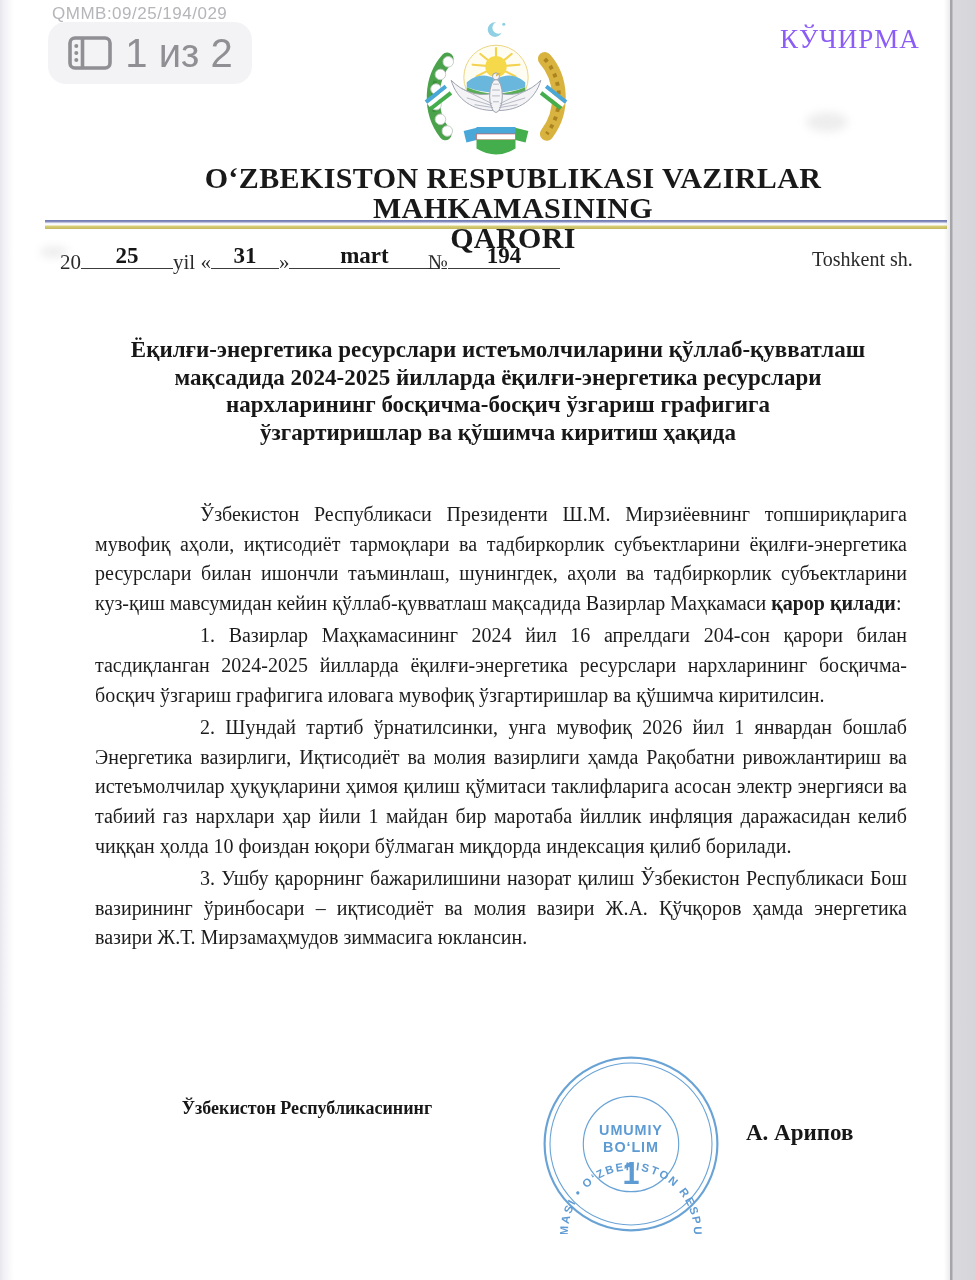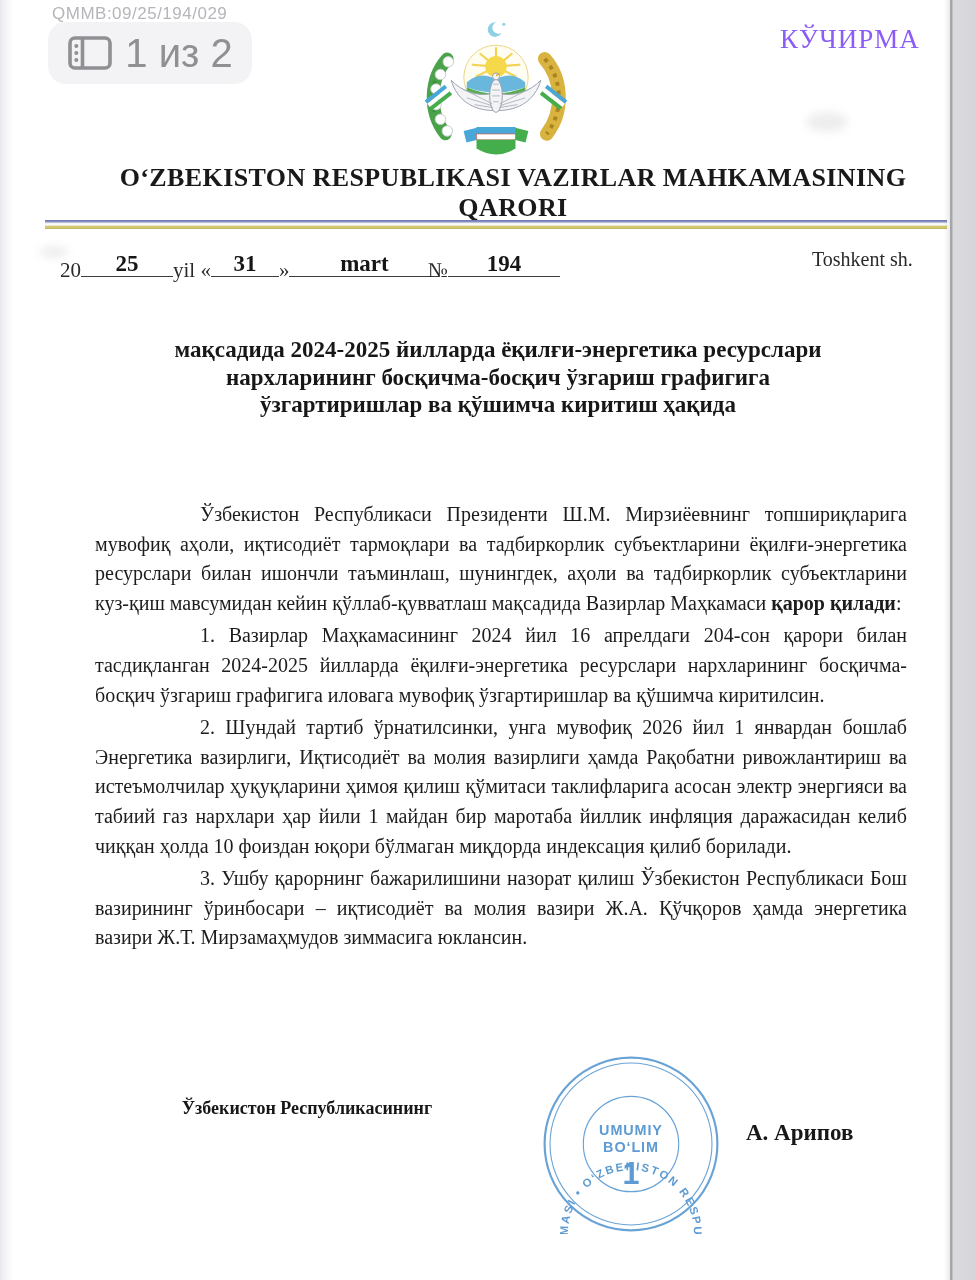--- a/index.html
+++ b/index.html
@@ -16,26 +16,26 @@
         font-size:17px;color:#b5b5ba;letter-spacing:.5px;}
   .pill{position:absolute;left:48px;top:22px;width:204px;height:62px;background:rgba(243,243,245,.96);
         border-radius:18px;display:flex;align-items:center;justify-content:center;gap:12px;
         font-family:"Liberation Sans","DejaVu Sans",sans-serif;color:#8f8f94;}
   .pill .pill-label{font-size:40px;line-height:1;}
   .copy-label{position:absolute;left:768px;top:24px;font-size:27px;letter-spacing:1px;color:#8b5cf6;margin-left:12px;}
 
   .emblem{position:absolute;left:418px;top:16px;width:156px;height:152px;}
 
   .org-heading{position:absolute;left:108px;top:163px;width:810px;text-align:center;
-        font-weight:bold;font-size:26px;line-height:30px;letter-spacing:.4px;color:#191919;}
+        font-weight:bold;font-size:30px;line-height:30px;letter-spacing:.4px;color:#191919;}
   .stripe{position:absolute;left:45px;top:220px;width:902px;height:9px;
         background:linear-gradient(to bottom,#6d77b1 0,#8b93c2 2px,#eef0f6 3px,#ffffff 5px,#d8cf7c 6px,#c3b95c 9px);}
 
   .date-line{position:absolute;left:0;top:238px;width:976px;height:40px;font-size:21px;color:#2a2a2a;}
-  .dl-group{position:absolute;top:8px;white-space:nowrap;}
+  .dl-group{position:absolute;top:0;white-space:nowrap;}
   .dl-field{display:inline-block;border-bottom:1.6px solid #3c3c3c;text-align:center;
         font-weight:bold;font-size:23px;line-height:24px;vertical-align:-6px;color:#161616;}
   .dl-text{display:inline-block;vertical-align:-12px;}
   .dl-city{position:absolute;left:812px;top:10px;font-size:20px;}
 
   .doc-title{position:absolute;left:98px;top:336px;width:800px;text-align:center;
         font-weight:bold;font-size:23px;line-height:27.5px;color:#171717;}
 
   .body-text{position:absolute;left:95px;top:500px;width:812px;font-size:20px;line-height:29.6px;
         text-align:justify;color:#1c1c1c;}
@@ -152,20 +152,21 @@
 
   <div class="date-line">
     <div class="dl-group" style="left:60px;"><span class="dl-text">20</span><span class="dl-field" style="width:92px;">25</span><span class="dl-text"> yil «</span><span class="dl-field" style="width:68px;">31</span><span class="dl-text">»</span><span class="dl-field" style="width:150px;">mart</span>
     </div>
     <div class="dl-group" style="left:428px;"><span class="dl-text">№</span><span class="dl-field" style="width:112px;">194</span>
     </div>
     <div class="dl-city">Toshkent sh.</div>
   </div>
 
   <div class="doc-title">
+    <div>Ёқилғи-энергетика ресурслари истеъмолчиларини қўллаб-қувватлаш</div>
     <div>мақсадида 2024-2025 йилларда ёқилғи-энергетика ресурслари</div>
     <div>нархларининг босқичма-босқич ўзгариш графигига</div>
     <div>ўзгартиришлар ва қўшимча киритиш ҳақида</div>
   </div>
 
   <div class="body-text">
     <p><span>Ўзбекистон Республикаси Президенти Ш.М. Мирзиёевнинг топшириқларига мувофиқ аҳоли, иқтисодиёт тармоқлари ва тадбиркорлик субъектларини ёқилғи-энергетика ресурслари билан ишончли таъминлаш, шунингдек, аҳоли ва тадбиркорлик субъектларини куз-қиш мавсумидан кейин қўллаб-қувватлаш мақсадида Вазирлар Маҳкамаси </span><b>қарор қилади</b><span>:</span></p>
     <p>1. Вазирлар Маҳкамасининг 2024 йил 16 апрелдаги 204-сон қарори билан тасдиқланган 2024-2025 йилларда ёқилғи-энергетика ресурслари нархларининг босқичма-босқич ўзгариш графигига иловага мувофиқ ўзгартиришлар ва қўшимча киритилсин.</p>
     <p>2. Шундай тартиб ўрнатилсинки, унга мувофиқ 2026 йил 1 январдан бошлаб Энергетика вазирлиги, Иқтисодиёт ва молия вазирлиги ҳамда Рақобатни ривожлантириш ва истеъмолчилар ҳуқуқларини ҳимоя қилиш қўмитаси таклифларига асосан электр энергияси ва табиий газ нархлари ҳар йили 1 майдан бир маротаба йиллик инфляция даражасидан келиб чиққан ҳолда 10 фоиздан юқори бўлмаган миқдорда индексация қилиб борилади.</p>
     <p>3. Ушбу қарорнинг бажарилишини назорат қилиш Ўзбекистон Республикаси Бош вазирининг ўринбосари – иқтисодиёт ва молия вазири Ж.А. Қўчқоров ҳамда энергетика вазири Ж.Т. Мирзамаҳмудов зиммасига юклансин.</p>

